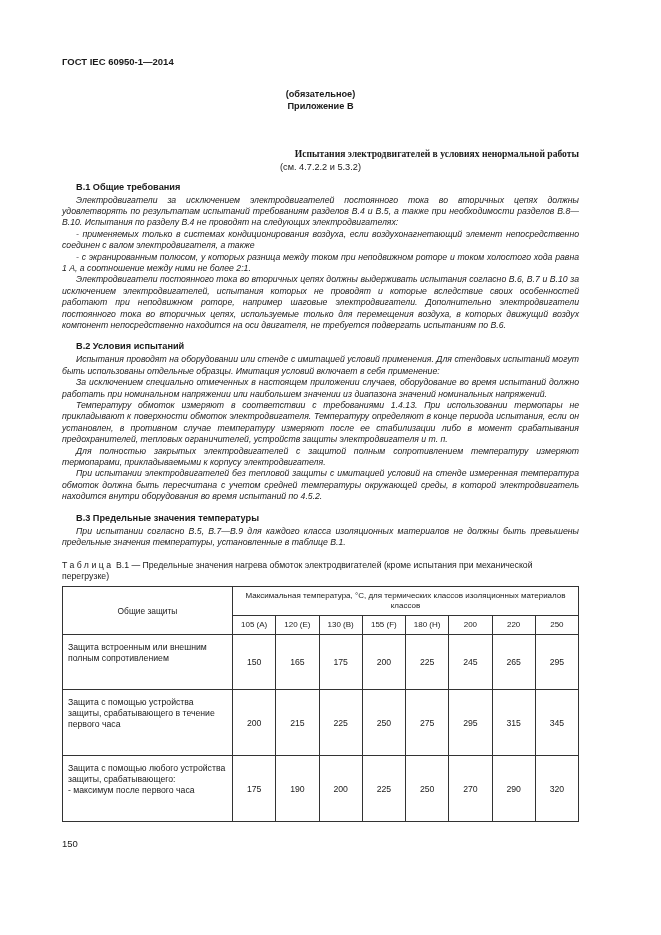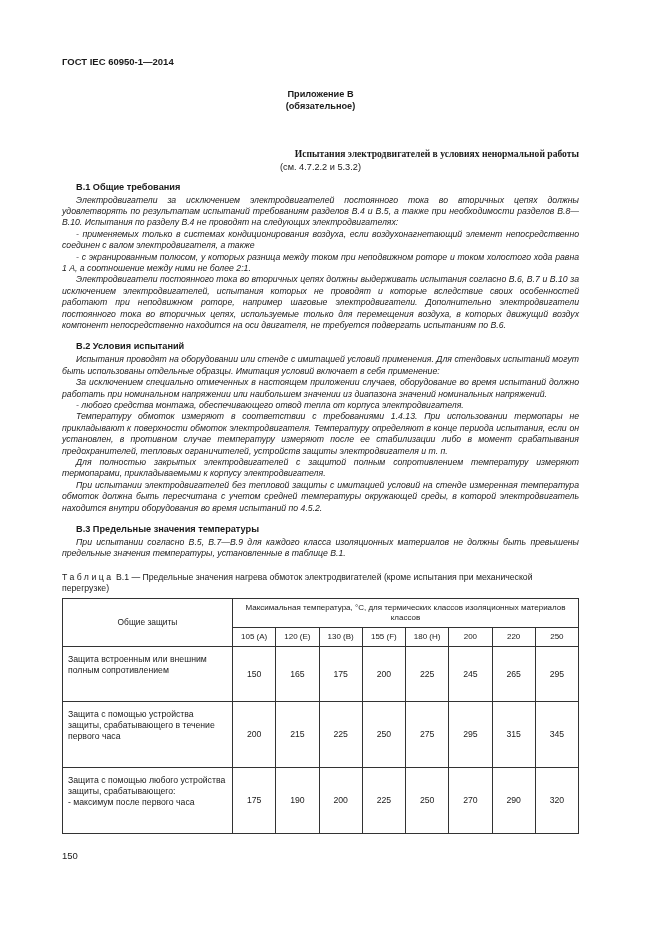--- a/index.html
+++ b/index.html
@@ -55,40 +55,39 @@
   .page-number { margin-top: 16px; font-size: 9.5px; }
 </style>
 </head>
 <body>
 
 <div class="page">
 
   <div class="doc-header">ГОСТ IEC 60950-1—2014</div>
 
   <div class="appendix-block">
+    <div>(обязательное)</div>
     <div>Приложение В</div>
-    <div>(обязательное)</div>
   </div>
 
   <div class="main-heading">Испытания электродвигателей в условиях ненормальной работы</div>
   <div class="heading-ref">(см. 4.7.2.2 и 5.3.2)</div>
 
   <div class="section">
     <div class="section-title">В.1 Общие требования</div>
     <p class="body-p">Электродвигатели за исключением электродвигателей постоянного тока во вторичных цепях должны удовлетворять по результатам испытаний требованиям разделов В.4 и В.5, а также при необходимости разделов В.8—В.10. Испытания по разделу В.4 не проводят на следующих электродвигателях:</p>
     <p class="body-p">- применяемых только в системах кондиционирования воздуха, если воздухонагнетающий элемент непосредственно соединен с валом электродвигателя, а также</p>
     <p class="body-p">- с экранированным полюсом, у которых разница между током при неподвижном роторе и током холостого хода равна 1 А, а соотношение между ними не более 2:1.</p>
     <p class="body-p">Электродвигатели постоянного тока во вторичных цепях должны выдерживать испытания согласно В.6, В.7 и В.10 за исключением электродвигателей, испытания которых не проводят и которые вследствие своих особенностей работают при неподвижном роторе, например шаговые электродвигатели. Дополнительно электродвигатели постоянного тока во вторичных цепях, используемые только для перемещения воздуха, в которых движущий воздух компонент непосредственно находится на оси двигателя, не требуется подвергать испытаниям по В.6.</p>
   </div>
 
   <div class="section">
     <div class="section-title">В.2 Условия испытаний</div>
     <p class="body-p">Испытания проводят на оборудовании или стенде с имитацией условий применения. Для стендовых испытаний могут быть использованы отдельные образцы. Имитация условий включает в себя применение:</p>
     <p class="body-p">За исключением специально отмеченных в настоящем приложении случаев, оборудование во время испытаний должно работать при номинальном напряжении или наибольшем значении из диапазона значений номинальных напряжений.</p>
-    <p class="body-p">- любого средства монтажа, обеспечивающего отвод тепла от корпуса электродвигателя.</p>
     <p class="body-p">Температуру обмоток измеряют в соответствии с требованиями 1.4.13. При использовании термопары не прикладывают к поверхности обмоток электродвигателя. Температуру определяют в конце периода испытания, если он установлен, в противном случае температуру измеряют после ее стабилизации либо в момент срабатывания предохранителей, тепловых ограничителей, устройств защиты электродвигателя и т. п.</p>
     <p class="body-p">Для полностью закрытых электродвигателей с защитой полным сопротивлением температуру измеряют термопарами, прикладываемыми к корпусу электродвигателя.</p>
     <p class="body-p">При испытании электродвигателей без тепловой защиты с имитацией условий на стенде измеренная температура обмоток должна быть пересчитана с учетом средней температуры окружающей среды, в которой электродвигатель находится внутри оборудования во время испытаний по 4.5.2.</p>
   </div>
 
   <div class="section">
     <div class="section-title">В.3 Предельные значения температуры</div>
     <p class="body-p">При испытании согласно В.5, В.7—В.9 для каждого класса изоляционных материалов не должны быть превышены предельные значения температуры, установленные в таблице В.1.</p>
   </div>
 

